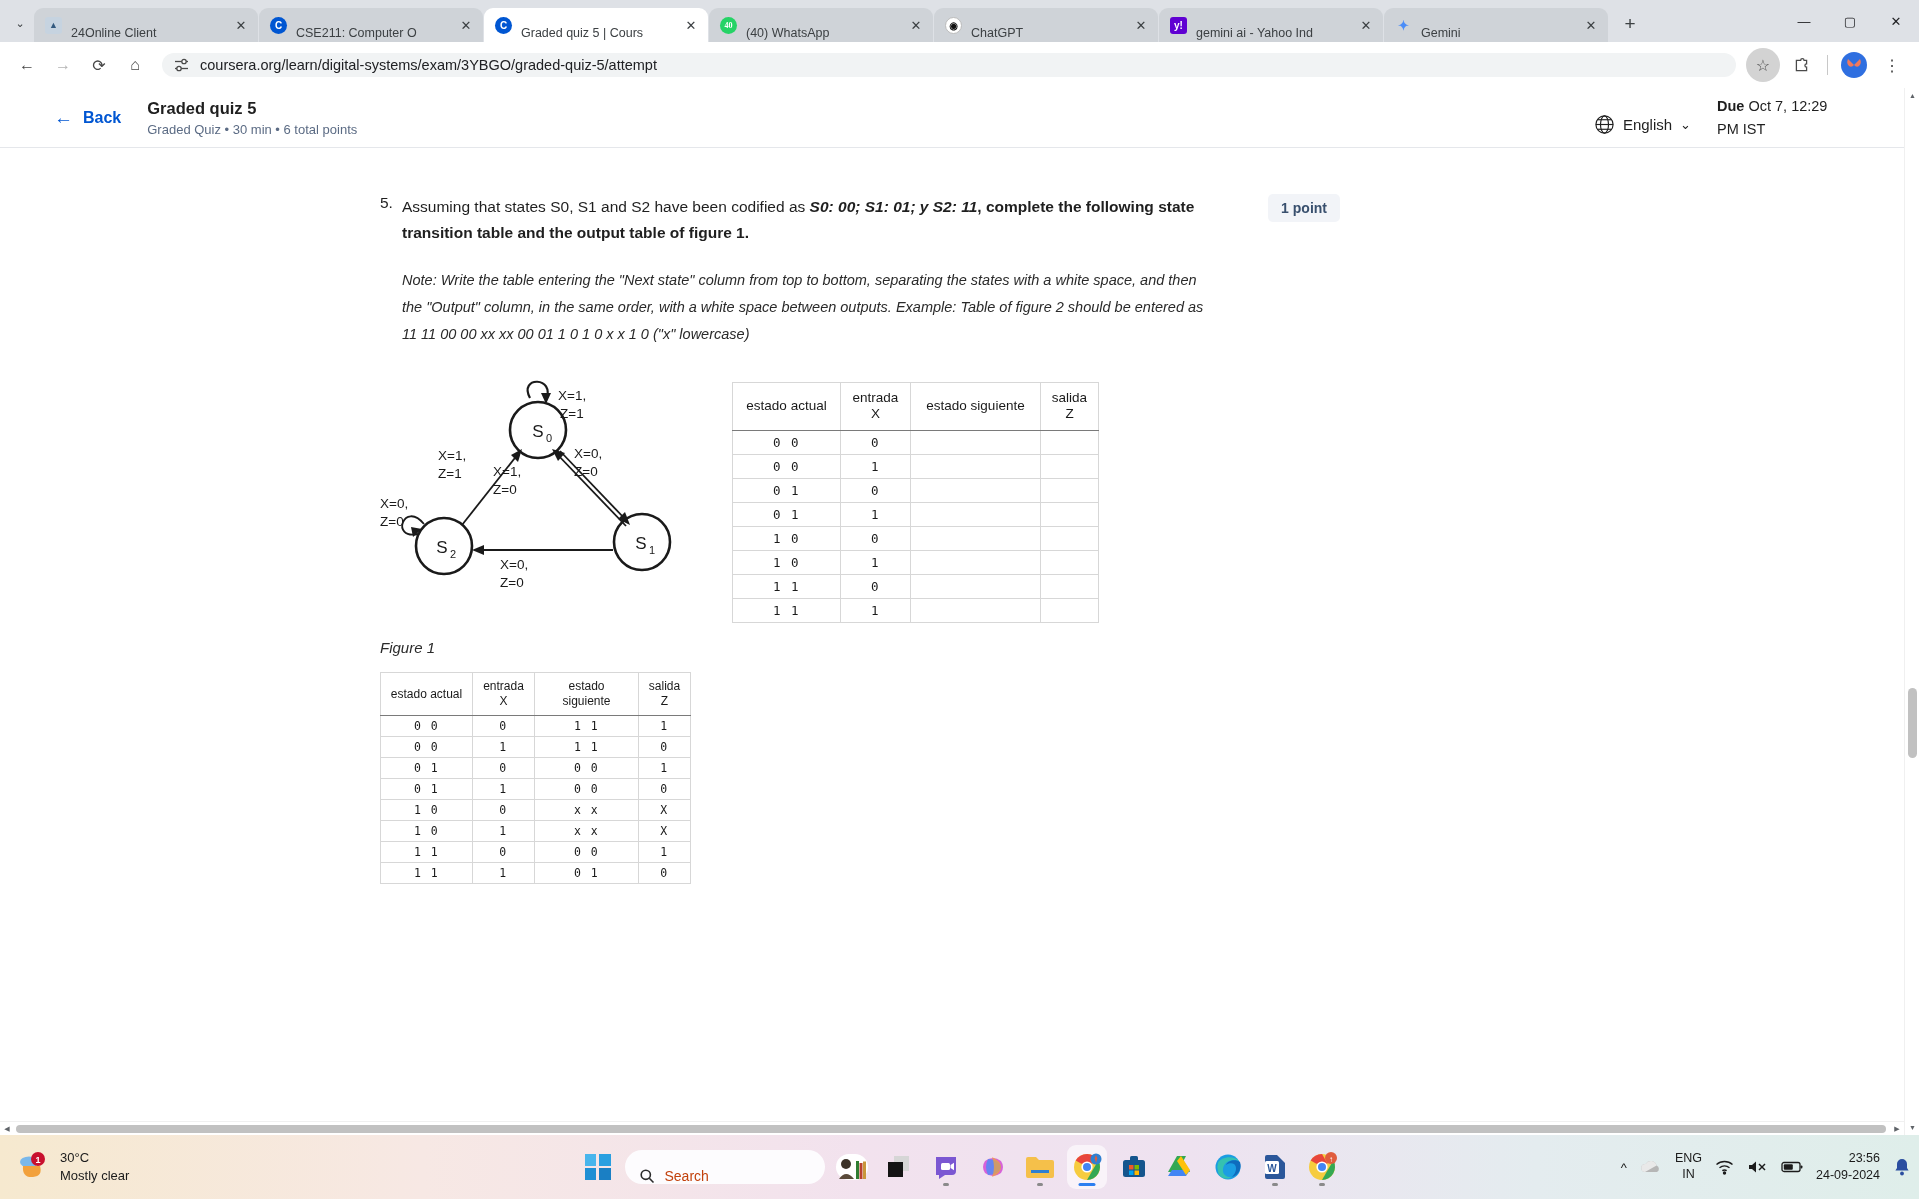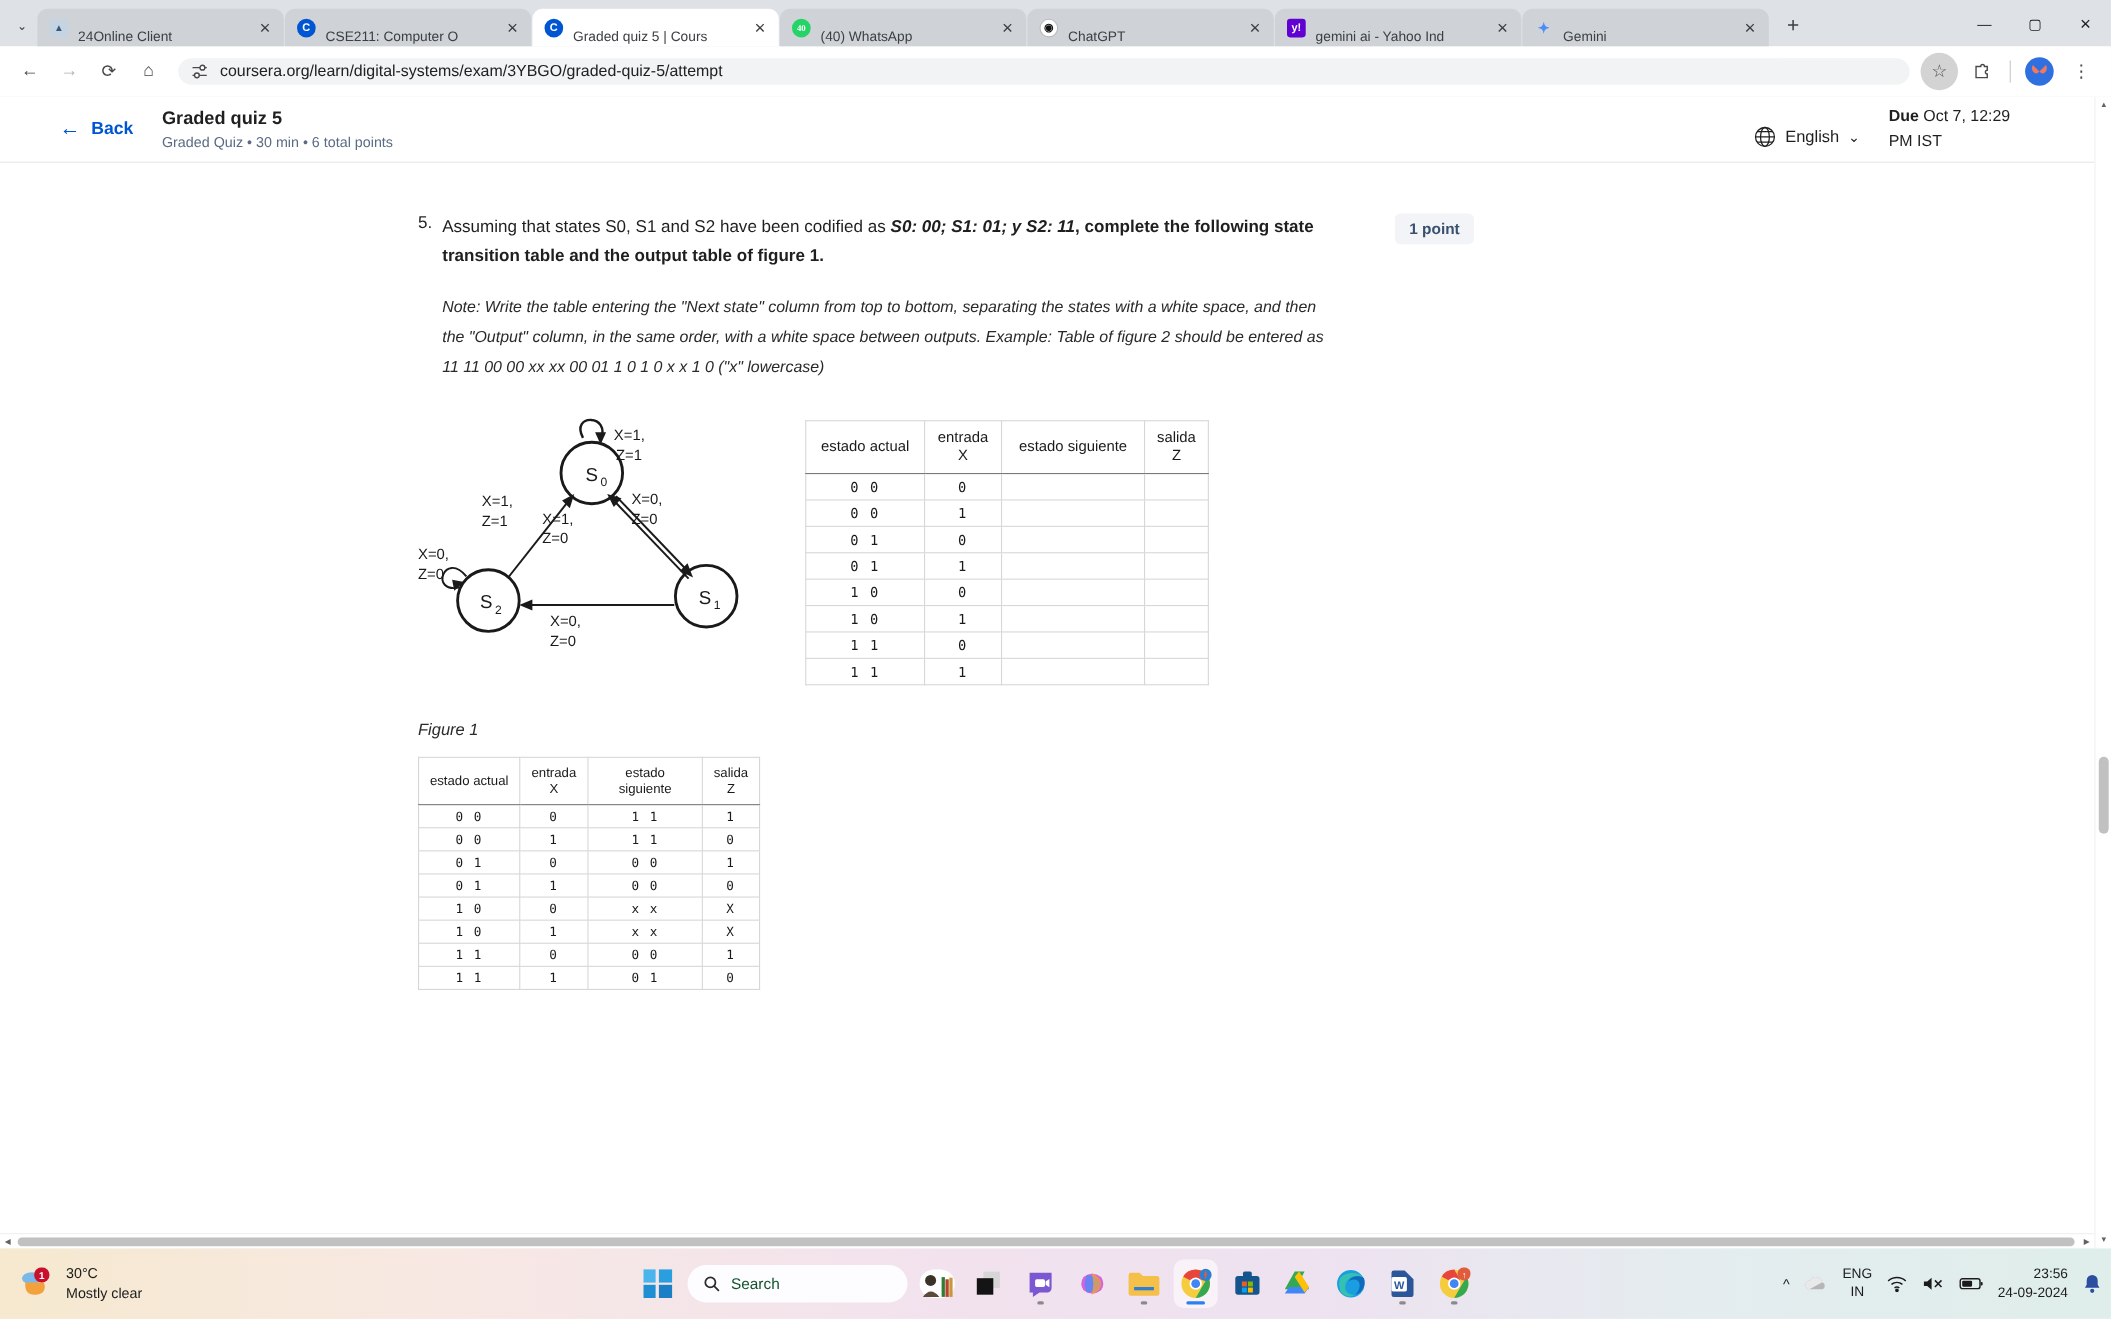--- a/index.html
+++ b/index.html
@@ -68,21 +68,21 @@
   .qbody { margin-left: 380px; width: 960px; }
   .qtext { font-size: 15.5px; color: #1f1f1f; line-height: 1.65; }
   .qtext .bold { font-weight: 700; }
   .qtext .bi { font-weight: 700; font-style: italic; }
   .warn { font-size: 15px; font-weight: 700; font-style: italic; color: #1f1f1f; margin-top: 28px; margin-left: 6px; }
   .note { font-size: 14.5px; font-style: italic; color: #2a2a2a; line-height: 1.85; margin-top: 22px; max-width: 945px; }
   .points { position: absolute; right: 0; top: 0; background: #f2f4f8; color: #39506e;
     font-size: 14px; font-weight: 600; border-radius: 5px; padding: 6px 13px; }
 
   .figwrap { position: relative; margin-top: 26px; display: flex; align-items: flex-start; gap: 0; }
-  .figcap { font-size: 15px; font-style: italic; color: #2b2b2b; margin-top: 32px; }
+  .figcap { font-size: 15px; font-style: italic; color: #2b2b2b; margin-top: 16px; }
 
   
   table.st { border-collapse: collapse; background: #fff; }
   table.st td, table.st th { border: 1px solid #d7d7d7; text-align: center; color: #1a1a1a; }
   table.st { border: 1.5px solid #7a7a7a; }
   table.st thead th { font-weight: 400; border-bottom: 1.5px solid #7a7a7a; }
   .t1 { font-size: 13.5px; }
   .t1 thead th { padding: 7px 10px; line-height: 1.25; }
   .t1 tbody td { padding: 4px 8px; font-family: "DejaVu Sans Mono", monospace; font-size: 12.5px; letter-spacing: 1.5px; }
   .t1 tbody td.sep { border-left: 1.5px solid #7a7a7a; }
@@ -107,21 +107,21 @@
     display: flex; align-items: center; position: relative; }
   .weather { display: flex; align-items: center; gap: 10px; padding-left: 16px; }
   .w-icon { position: relative; width: 34px; height: 30px; }
   .w-txt { font-size: 13px; color: #1b1b1b; line-height: 1.35; }
   .tb-center { position: absolute; left: 50%; transform: translateX(-50%); display: flex; align-items: center; gap: 7px; }
   .winlogo { width: 26px; height: 26px; display: grid; grid-template-columns: 1fr 1fr; grid-gap: 2.5px; }
   .winlogo i { display:block; background:#29a3e3; }
   .winlogo i:nth-child(1){background:#48b5ec;} .winlogo i:nth-child(2){background:#2a9fe0;}
   .winlogo i:nth-child(3){background:#1f8fd4;} .winlogo i:nth-child(4){background:#1a7fc4;}
   .searchpill { width: 200px; height: 34px; border-radius: 17px; background: #fdfcfe;
-    display: flex; align-items: center; gap: 10px; padding: 0 14px; font-size: 14px; color: #14532d; }
+    display: flex; align-items: flex-end; gap: 10px; padding: 0 14px; font-size: 14px; color: #c2410c; }
   .tbicon { width: 40px; height: 44px; display: flex; align-items: center; justify-content: center; position: relative; }
   .tbicon.active { background: rgba(255,255,255,.6); border-radius: 9px; }
   .tbicon .dot { position: absolute; bottom: 3px; left: 50%; transform: translateX(-50%);
     width: 6px; height: 3px; border-radius: 2px; background: #8a8a8a; }
   .tbicon .dot.wide { width: 17px; background: #2d7ff0; }
   .tray { position: absolute; right: 8px; display: flex; align-items: center; gap: 13px; }
   .tray .lang2 { font-size: 12.5px; color: #1b1b1b; text-align: center; line-height: 1.25; }
   .clock { font-size: 12.5px; color: #1b1b1b; text-align: right; line-height: 1.35; }
 </style>
 </head>

